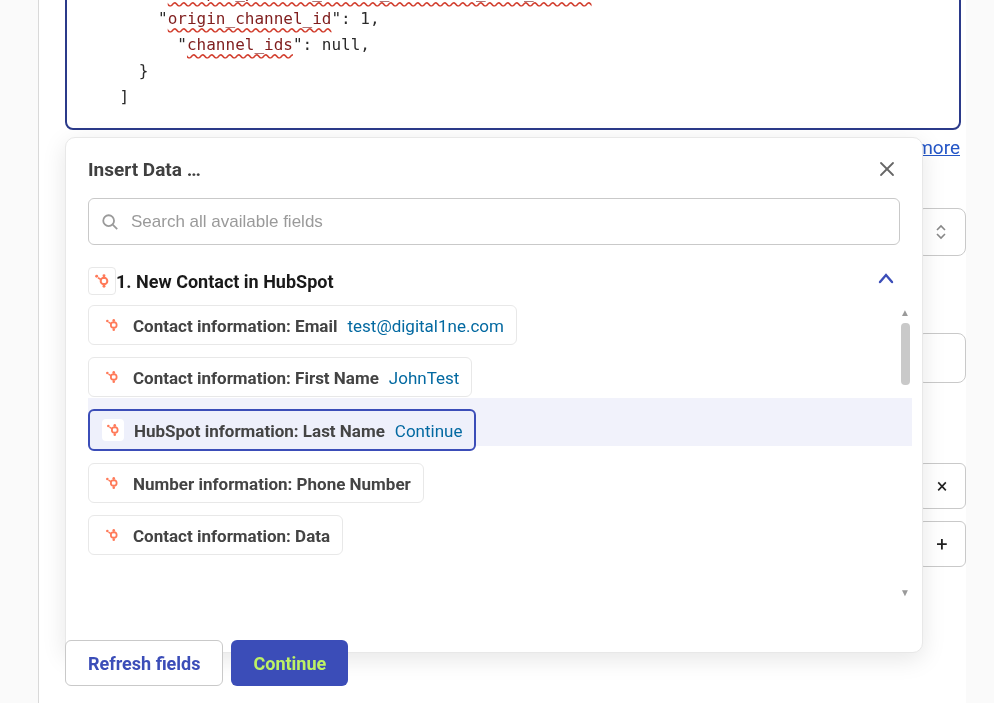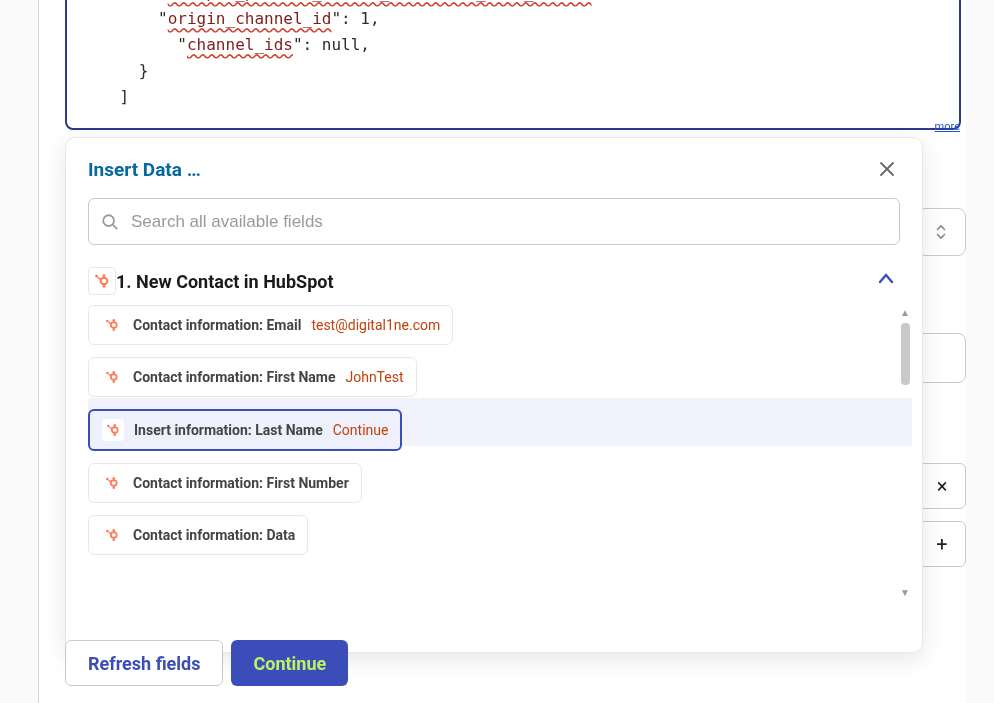--- a/index.html
+++ b/index.html
@@ -34,22 +34,22 @@
     font-family: ui-monospace, Menlo, monospace;
     font-size: 16px;
     line-height: 26px;
     color: #2b2b2b;
     overflow: hidden;
   }
   .code-box .sq { color: #7f1d1d; text-decoration: underline wavy #d23f2f; text-underline-offset: 3px; }
   .more-link {
     position: absolute;
     right: 34px;
-    top: 120px;
-    font-size: 11px;
+    top: 136px;
+    font-size: 19px;
     color: #2456c7;
     text-decoration: underline;
     cursor: pointer;
   }
   
   .side-select {
     position: absolute;
     right: 28px;
     top: 208px;
     width: 50px;
@@ -104,21 +104,21 @@
   }
   .panel-head {
     display: flex;
     justify-content: space-between;
     align-items: center;
     padding: 18px 22px 6px 22px;
   }
   .panel-title {
     font-size: 19px;
     font-weight: 700;
-    color: #0369a1;
+    color: #404040;
   }
   .close-x {
     width: 26px; height: 26px;
     display:flex; align-items:center; justify-content:center;
     color: #555; font-size: 20px;
     cursor: pointer;
   }
   .search-wrap {
     padding: 10px 22px 14px 22px;
   }
@@ -166,34 +166,34 @@
     color: #3b4db8;
   }
   .list-scroll {
     position: relative;
     margin: 0 10px 0 22px;
     height: 294px;
     overflow: hidden;
   }
   .field-item {
     display: flex;
-    align-items: center;
+    align-items: flex-end;
     gap: 10px;
     border: 1px solid #e8e8e8;
     border-radius: 6px;
     padding: 8px 12px;
     margin-bottom: 12px;
     width: fit-content;
     max-width: 760px;
     background: #fff;
     cursor: pointer;
-    font-size: 14px;
+    font-size: 17px;
   }
   .field-item .lbl { font-weight: 700; color: #444; }
-  .field-item .val { font-weight: 400; color: #c2410c; }
+  .field-item .val { font-weight: 400; color: #0369a1; }
   .field-item.selected {
     border: 2px solid #3b4db8;
     background: #eef0fb;
   }
   .row-stripe {
     position: absolute;
     left: 0; right: 0;
     background: #f1f2fb;
     z-index: -1;
   }
@@ -364,38 +364,38 @@
                 <circle cx="15" cy="12" r="5" fill="none" stroke="#ff7a59" stroke-width="3"></circle>
                 <circle cx="15" cy="4" r="2.2"></circle>
                 <circle cx="15" cy="20" r="2.2"></circle>
                 <circle cx="4" cy="5" r="2.2"></circle>
                 <line x1="15" y1="6" x2="15" y2="9" stroke="#ff7a59" stroke-width="2.6"></line>
                 <line x1="15" y1="15" x2="15" y2="18" stroke="#ff7a59" stroke-width="2.6"></line>
                 <line x1="6" y1="7" x2="11" y2="10" stroke="#ff7a59" stroke-width="2.6"></line>
               </g>
             </svg>
           </span>
-          <span class="lbl">Insert information: Last Name</span> 
+          <span class="lbl">HubSpot information: Last Name</span> 
           <span class="val">Continue</span>
         </div>
         <div class="field-item">
           <span class="hubspot-icon small">
             <svg width="14" height="14" viewBox="0 0 24 24">
               <g class="sprocket">
                 <circle cx="15" cy="12" r="5" fill="none" stroke="#ff7a59" stroke-width="3"></circle>
                 <circle cx="15" cy="4" r="2.2"></circle>
                 <circle cx="15" cy="20" r="2.2"></circle>
                 <circle cx="4" cy="5" r="2.2"></circle>
                 <line x1="15" y1="6" x2="15" y2="9" stroke="#ff7a59" stroke-width="2.6"></line>
                 <line x1="15" y1="15" x2="15" y2="18" stroke="#ff7a59" stroke-width="2.6"></line>
                 <line x1="6" y1="7" x2="11" y2="10" stroke="#ff7a59" stroke-width="2.6"></line>
               </g>
             </svg>
           </span>
-          <span class="lbl">Contact information: First Number</span>
+          <span class="lbl">Number information: Phone Number</span>
         </div>
         <div class="field-item">
           <span class="hubspot-icon small">
             <svg width="14" height="14" viewBox="0 0 24 24">
               <g class="sprocket">
                 <circle cx="15" cy="12" r="5" fill="none" stroke="#ff7a59" stroke-width="3"></circle>
                 <circle cx="15" cy="4" r="2.2"></circle>
                 <circle cx="15" cy="20" r="2.2"></circle>
                 <circle cx="4" cy="5" r="2.2"></circle>
                 <line x1="15" y1="6" x2="15" y2="9" stroke="#ff7a59" stroke-width="2.6"></line>

